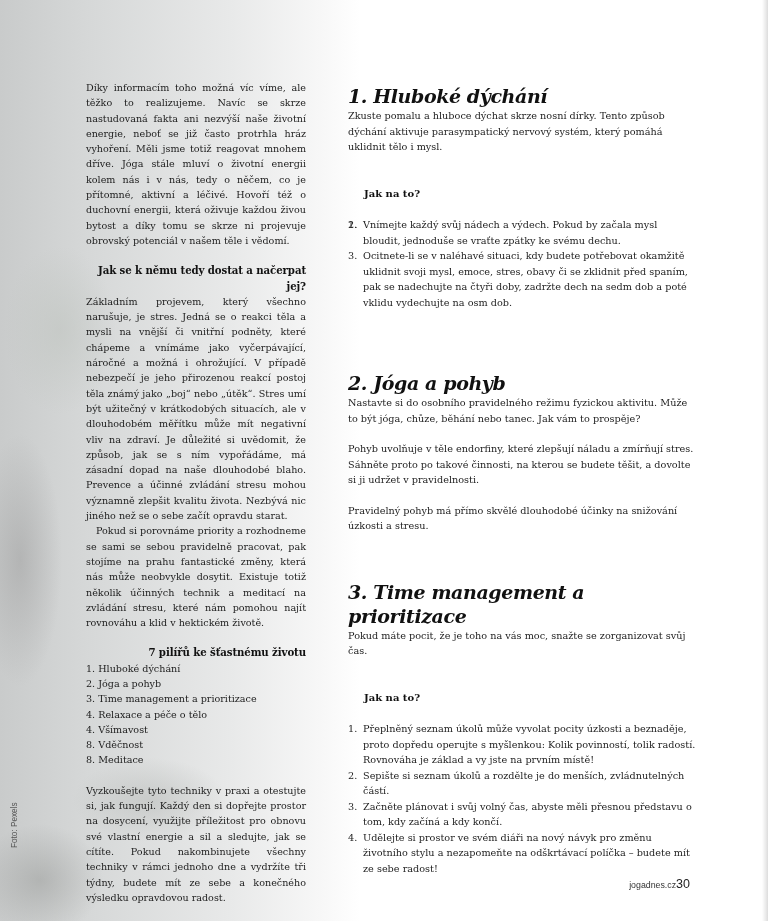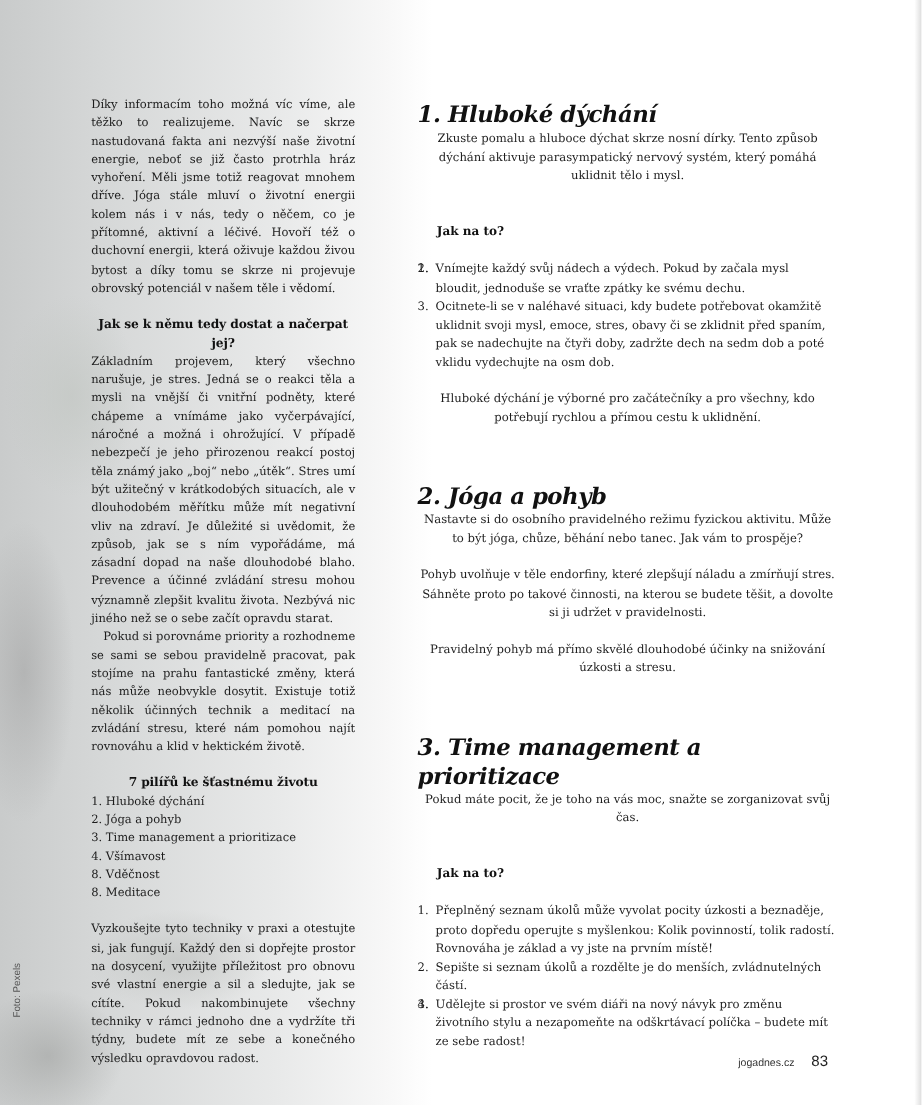--- a/index.html
+++ b/index.html
@@ -16,58 +16,58 @@
       radial-gradient(ellipse 80px 120px at 60px 330px, rgba(190,195,190,0.55), rgba(190,195,190,0) 70%),
       radial-gradient(ellipse 110px 60px at 150px 800px, rgba(175,178,175,0.45), rgba(175,178,175,0) 70%),
       radial-gradient(ellipse 90px 80px at 40px 880px, rgba(150,152,150,0.5), rgba(150,152,150,0) 70%),
       linear-gradient(to right, #c9cbcb 0px, #d6d8d8 90px, #e8e9e9 230px, #f7f7f7 320px, #ffffff 360px, #ffffff 762px, #e9e9e9 766px, #dcdcdc 768px);
   }
   .page-bg::after {
     content: ""; position: absolute; left: 0; top: 0; width: 768px; height: 180px;
     background: linear-gradient(to bottom, rgba(255,255,255,0) 0, rgba(255,255,255,0) 100%);
   }
   .col-left {
-    position: absolute; left: 76px; top: 80px; width: 220px;
+    position: absolute; left: 86px; top: 80px; width: 220px;
     font-size: 9.6px; line-height: 15.3px; text-align: justify;
   }
   .col-left p { margin: 0; hyphens: manual; }
   .col-left p.indent { text-indent: 10px; }
   .col-left .gap { height: 15px; }
   .col-left h3 {
     margin: 0; font-size: 10.2px; font-weight: bold; line-height: 15.3px; color: #111;
-    letter-spacing: -0.1px; text-align: center;
+    letter-spacing: -0.1px; text-align: right;
   }
   .col-left ol { list-style: none; margin: 0; padding: 0; text-align: left; }
   .col-left ol li { margin: 0; }
   .col-right {
     position: absolute; left: 348px; top: 84px; width: 350px;
     font-size: 9.7px; line-height: 15.5px;
   }
   .col-right h2 {
     margin: 0; font-size: 19px; line-height: 24px; font-weight: bold; font-style: italic;
     color: #111; letter-spacing: -0.4px;
   }
-  .col-right p { margin: 0; text-align: center; }
+  .col-right p { margin: 0; }
   .col-right .gap { height: 15px; }
   .col-right .biggap { height: 46px; }
   .col-right h4 { margin: 16px; font-size: 10px; font-weight: bold; line-height: 15.5px; color: #111; }
   .col-right ol { list-style: none; margin: 0; padding: 0; }
   .col-right ol li { position: relative; padding-left: 15px; margin: 0; }
   .col-right ol li .num { position: absolute; left: 0; top: 0; }
   .arrow-icon {
     display: inline-block; color: #b5b5b5; font-family: "DejaVu Sans", sans-serif; font-size: 15px;
     font-weight: bold; letter-spacing: -3px; margin-left: 4px; vertical-align: -1px;
   }
   .photo-credit {
     position: absolute; left: 10px; top: 848px; transform-origin: left top; transform: rotate(-90deg);
     font-family: "Liberation Sans", sans-serif; font-size: 8.2px; color: #555; white-space: nowrap;
   }
   .footer {
     position: absolute; right: 78px; top: 877px;
-    font-family: "Liberation Sans", sans-serif; color: #222; display: flex; align-items: baseline; gap: 14px;
+    font-family: "Liberation Sans", sans-serif; color: #222; display: flex; align-items: baseline; 
   }
   .footer .site { font-size: 8.8px; color: #333; }
   .footer .pageno { font-size: 12.5px; }
 </style>
 </head>
 <body>
 
 <div class="page-bg"></div>
 
 <div class="photo-credit">Foto: Pexels</div>
@@ -77,20 +77,21 @@
   <div class="gap"></div>
   <h3>Jak se k němu tedy dostat a načerpat jej?</h3>
   <p>Základním projevem, který všechno narušuje, je stres. Jedná se o reakci těla a mysli na vnější či vnitřní podněty, které chápeme a vnímáme jako vyčerpávající, náročné a možná i ohrožu­jící. V případě nebezpečí je jeho přirozenou reakcí postoj těla známý jako „boj“ nebo „útěk“. Stres umí být užitečný v krátkodobých situa­cích, ale v dlouhodobém měřítku může mít negativní vliv na zdraví. Je důležité si uvědo­mit, že způsob, jak se s ním vypořádáme, má zásadní dopad na naše dlouhodobé blaho. Prevence a účinné zvládání stresu mohou významně zlepšit kvalitu života. Nezbývá nic jiného než se o sebe začít opravdu starat.</p>
   <p class="indent">Pokud si porovnáme priority a rozhodneme se sami se sebou pravidelně pracovat, pak stojíme na prahu fantastické změny, která nás může neobvykle dosytit. Existuje totiž několik účinných technik a meditací na zvládání stresu, které nám pomohou najít rovnováhu a klid v hektickém životě.</p>
   <div class="gap"></div>
   <h3>7 pilířů ke šťastnému životu</h3>
   <ol>
     <li>1. Hluboké dýchání</li>
     <li>2. Jóga a pohyb</li>
     <li>3. Time management a prioritizace</li>
+    <li>4. Relaxace a péče o tělo</li>
     <li>4. Všímavost</li>
     <li>8. Vděčnost</li>
     <li>8. Meditace</li>
   </ol>
   <div class="gap"></div>
   <p>Vyzkoušejte tyto techniky v praxi a otestujte si, jak fungují. Každý den si dopřejte prostor na dosycení, využijte příležitost pro obnovu své vlastní energie a sil a sledujte, jak se cítíte. Pokud nakombinujete všechny techniky v rámci jednoho dne a vydržíte tři týdny, budete mít ze sebe a konečného výsledku opravdovou radost.</p>
 </div>
 
 <div class="col-right">
 
@@ -98,21 +99,20 @@
     <h2>1. Hluboké dýchání</h2>
     <p>Zkuste pomalu a hluboce dýchat skrze nosní dírky. Tento způsob dýchání aktivuje parasympatický nervový systém, který pomáhá uklidnit tělo i mysl.</p>
     <div class="gap"></div>
     <h4>Jak na to?</h4>
     <ol>
       <li><span class="num">1.</span></li>
       <li><span class="num">2.</span><span>Vnímejte každý svůj nádech a výdech. Pokud by začala mysl bloudit, jednoduše se vraťte zpátky ke svému dechu.</span></li>
       <li><span class="num">3.</span><span>Ocitnete-li se v naléhavé situaci, kdy budete potřebovat okamžitě uklidnit svoji mysl, emoce, stres, obavy či se zklidnit před spaním, pak se nadechujte na čtyři doby, zadržte dech na sedm dob a poté vklidu vydechujte na osm dob.</span></li>
     </ol>
     <div class="gap"></div>
-    <p>Hluboké dýchání je výborné pro začátečníky a pro všechny, kdo potřebují rychlou a přímou cestu k uklidnění.</p>
   </section>
 
   <div class="biggap"></div>
 
   <section>
     <h2>2. Jóga a pohyb</h2>
     <p>Nastavte si do osobního pravidelného režimu fyzickou aktivitu. Může to být jóga, chůze, běhání nebo tanec. Jak vám to prospěje?</p>
     <div class="gap"></div>
     <p>Pohyb uvolňuje v těle endorfiny, které zlepšují náladu a zmírňují stres. Sáhněte proto po takové činnosti, na kterou se budete těšit, a dovolte si ji udržet v pravidelnosti.</p>
     <div class="gap"></div>
@@ -122,23 +122,23 @@
   <div class="biggap"></div>
 
   <section>
     <h2>3. Time management a prioritizace</h2>
     <p>Pokud máte pocit, že je toho na vás moc, snažte se zorganizovat svůj čas.</p>
     <div class="gap"></div>
     <h4>Jak na to?</h4>
     <ol>
       <li><span class="num">1.</span><span>Přeplněný seznam úkolů může vyvolat pocity úzkosti a beznaděje, proto dopředu operujte s myšlenkou: Kolik povinností, tolik radostí. Rovnováha je základ a vy jste na prvním místě!</span></li>
       <li><span class="num">2.</span><span>Sepište si seznam úkolů a rozdělte je do menších, zvládnutelných částí.</span></li>
-      <li><span class="num">3.</span></li>
+      <li><span class="num">3.</span><span>Začněte plánovat i svůj volný čas, abyste měli přesnou představu o tom, kdy začíná a kdy končí.</span></li>
       <li><span class="num">4.</span><span>Udělejte si prostor ve svém diáři na nový návyk pro změnu životního stylu a nezapomeňte na odškrtávací políčka – budete mít ze sebe radost!</span></li>
     </ol>
     <div class="gap"></div>
   </section>
 </div>
 
 <div class="footer">
   <span class="site">jogadnes.cz</span>
-  <span class="pageno">83</span>
+  <span class="pageno">30</span>
 </div>
 
 </body></html>

